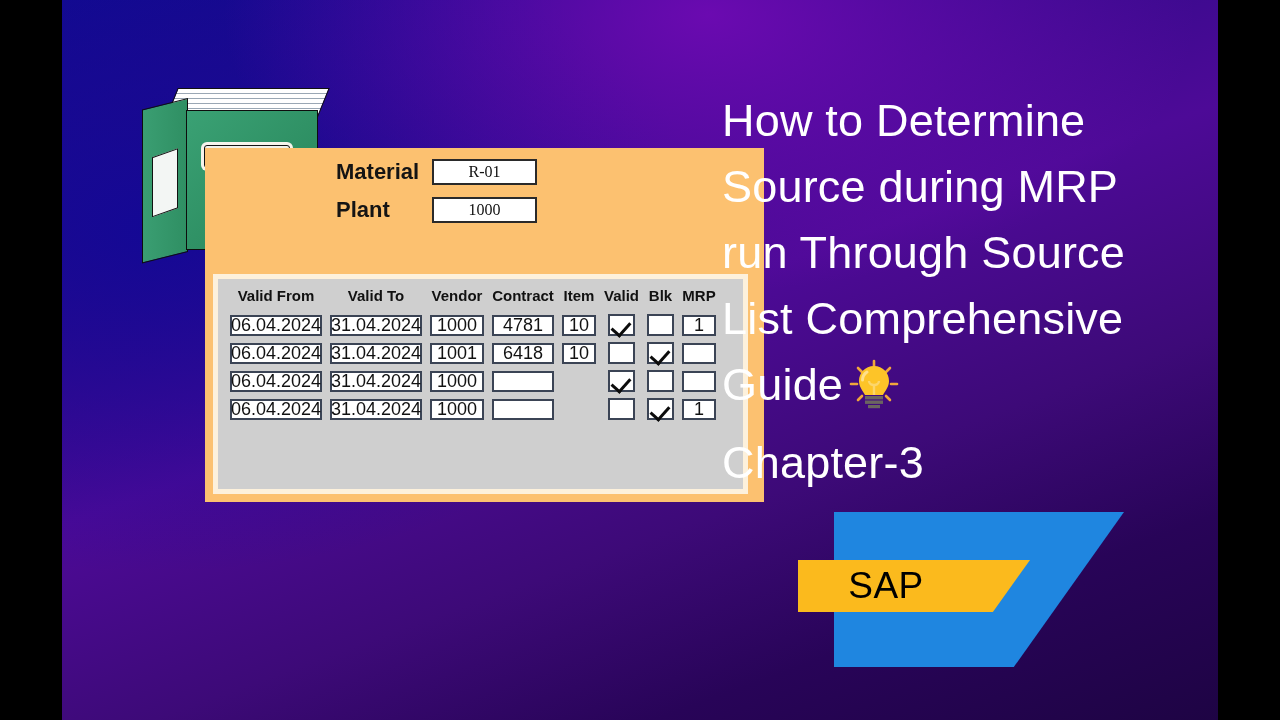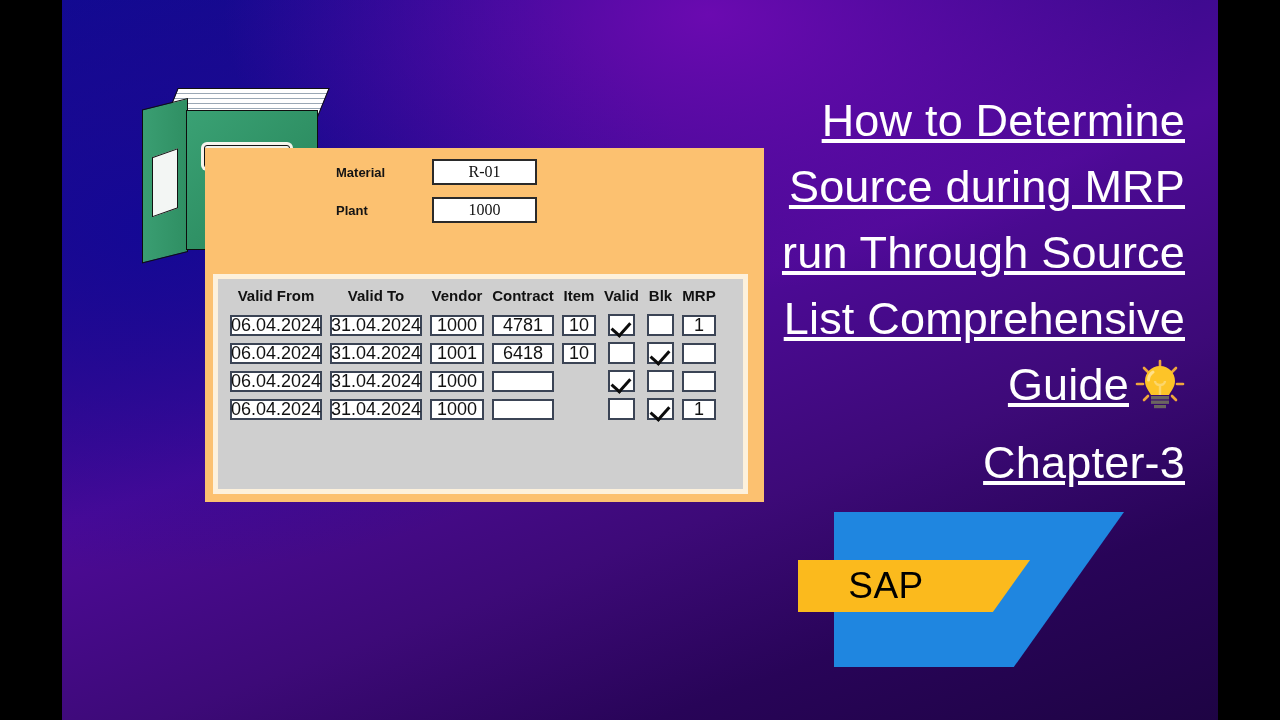--- a/index.html
+++ b/index.html
@@ -122,21 +122,21 @@
     top: 8px;
   }
   .form-row {
     display: flex;
     align-items: center;
     height: 32px;
     margin-bottom: 6px;
   }
   .form-label {
     width: 96px;
-    font-size: 13px;
+    font-size: 22px;
     font-weight: bold;
     color: #141414;
   }
   .form-input {
     width: 105px;
     height: 26px;
     background: #ffffff;
     border: 2px solid #2a2a2a;
     font-size: 16px;
     color: #101010;
@@ -204,30 +204,29 @@
     left: 5px; top: 2px;
     width: 9px; height: 15px;
     border-right: 3px solid #0c0c0c;
     border-bottom: 3px solid #0c0c0c;
     transform: rotate(42deg);
   }
 
   
   #title {
     position: absolute;
-    left: 623px;
+    left: 660px;
     top: 88px;
     width: 500px;
-    text-align: right;
+    text-align: left;
     font-size: 45px;
     line-height: 66px;
     color: #ffffff;
     font-weight: normal;
     letter-spacing: 0.2px;
-    text-decoration: underline;
   }
   #title .bulb {
     display: inline-block;
     vertical-align: -12px;
     margin: 0 -2px 0 4px;
   }
 
   
   #sap {
     position: absolute;

